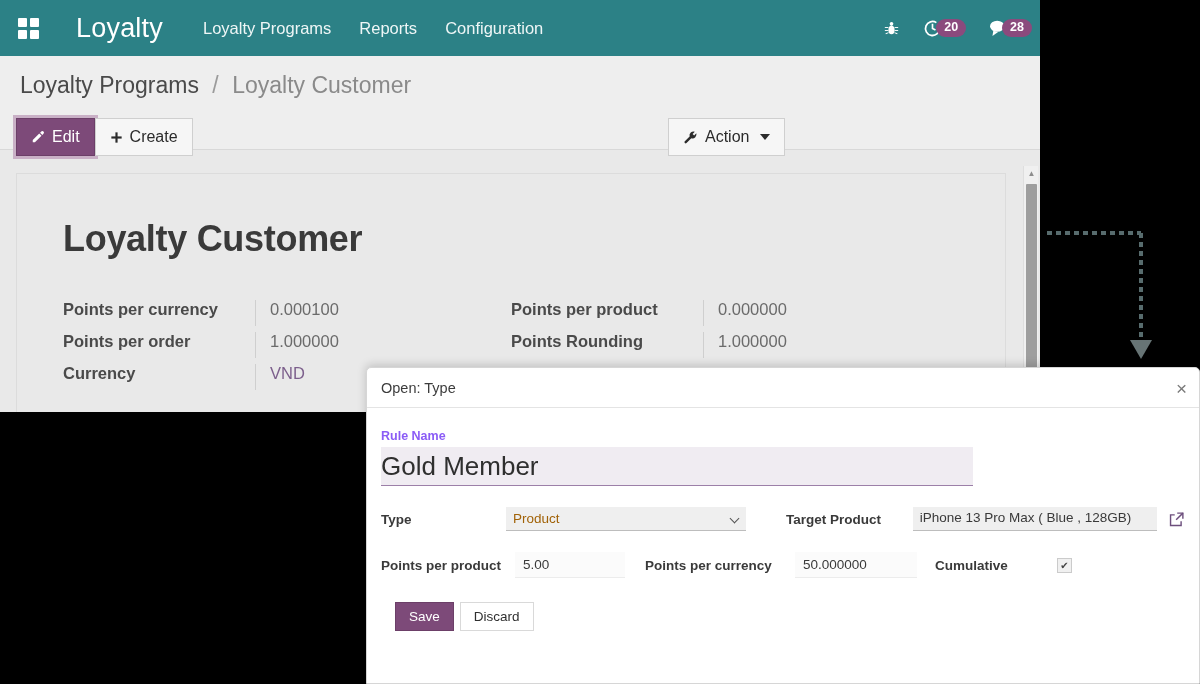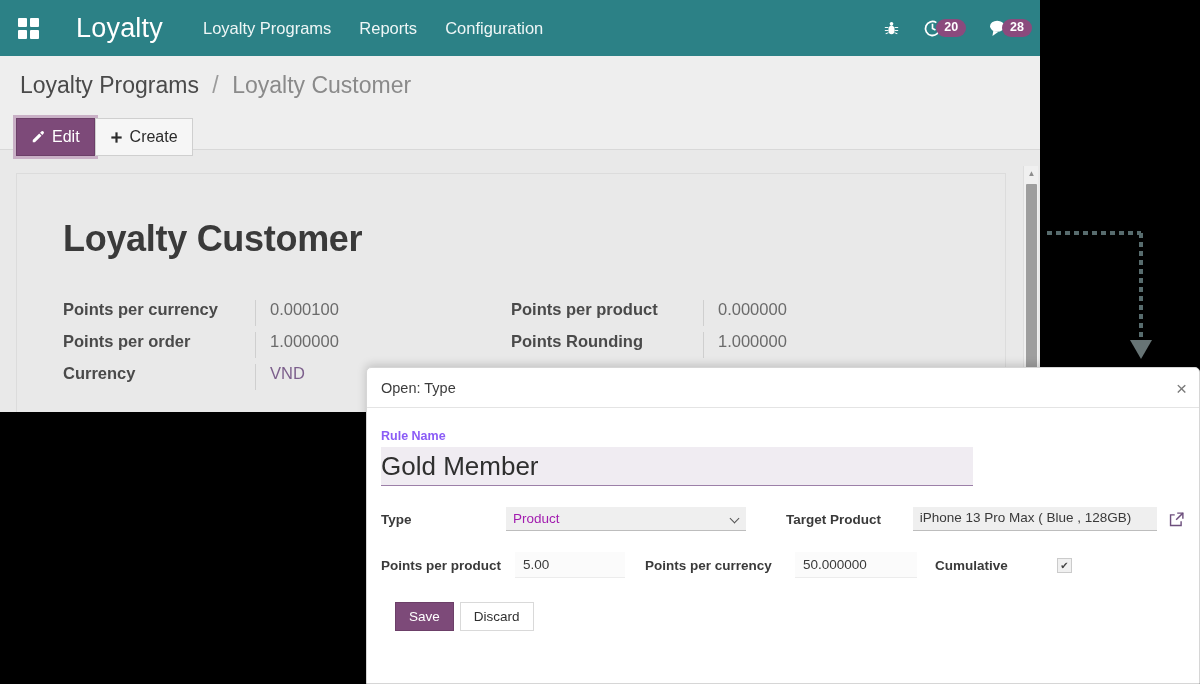--- a/index.html
+++ b/index.html
@@ -141,21 +141,21 @@
     font-size: 26px; color: #2f2f2f; padding: 0 0;
   }
 
   .mrow { display: flex; align-items: center; margin-top: 21px; }
   .mlabel { font-size: 13.5px; color: #3a3a3a; font-weight: 600; white-space: nowrap; }
 
   .sel {
     -webkit-appearance: none; appearance: none;
     background: #efefef; border: none; border-bottom: 1px solid #bdbdbd;
     font-family: "Liberation Sans", sans-serif;
-    font-size: 13.5px; color: #a21caf;
+    font-size: 13.5px; color: #a16207;
     height: 24px; padding: 0 22px 0 7px; width: 240px;
     position: relative; cursor: pointer;
   }
   .sel-wrap { position: relative; display: inline-block; }
   .sel-chev {
     position: absolute; right: 8px; top: 8px; width: 7px; height: 7px;
     border-right: 1.6px solid #555; border-bottom: 1.6px solid #555;
     transform: rotate(45deg); pointer-events: none;
   }
   .m2o {
@@ -259,20 +259,27 @@
         </button>
         <button class="btn">
           <svg width="13" height="13" viewBox="0 0 24 24" fill="#2b2b2b">
             <rect x="10" y="2.5" width="4" height="19"></rect>
             <rect x="2.5" y="10" width="19" height="4"></rect>
           </svg>
           <span>Create</span>
         </button>
       </div>
 
+      <button class="btn btn-action">
+        <svg width="15" height="15" viewBox="0 0 24 24" fill="#2b2b2b">
+          <path d="M21.3 5.1 L17.8 8.6 L15.4 6.2 L18.9 2.7 A6.4 6.4 0 0 0 10.6 10.4 L2.9 18.1 a1.9 1.9 0 0 0 2.7 2.7 L13.3 13.1 A6.4 6.4 0 0 0 21.3 5.1 Z"></path>
+        </svg>
+        <span>Action</span>
+        <span class="caret"></span>
+      </button>
     </div>
 
     <div class="sheet-wrap">
       <div class="sheet">
         <div class="sheet-title">Loyalty Customer</div>
         <div class="fields">
           <div class="field-col">
             <div class="frow">
               <div class="flabel">Points per currency</div>
               <div class="fvalue">0.000100</div>

